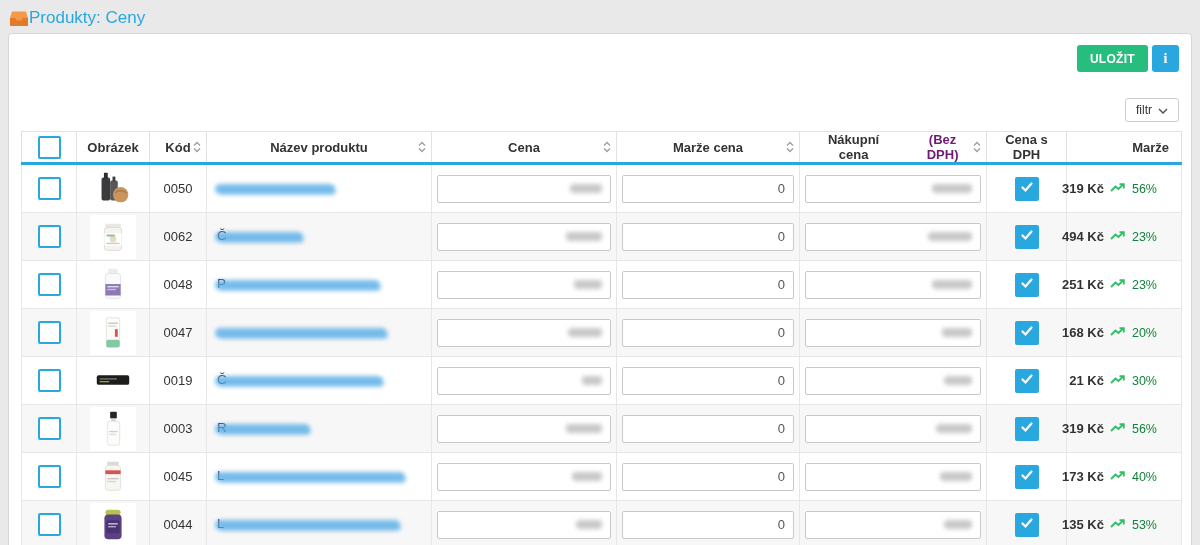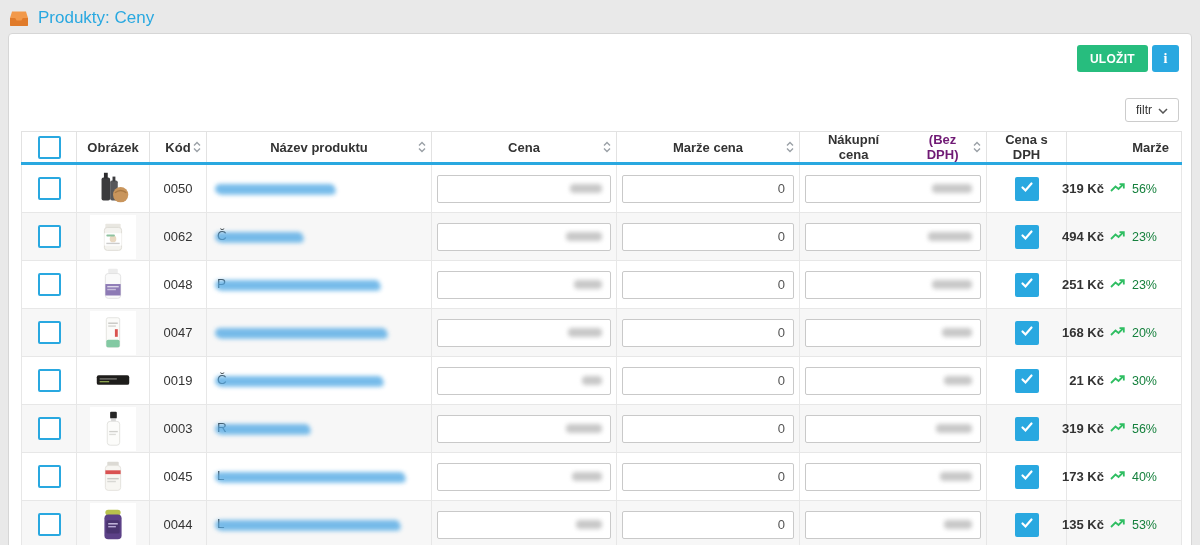--- a/index.html
+++ b/index.html
@@ -1,18 +1,18 @@
 <!DOCTYPE html>
 <html><head>
 <meta charset="utf-8">
 <style>
   html,body{margin:0;padding:0;width:1200px;height:545px;overflow:hidden;
     background:#e9e9e9;font-family:"Liberation Sans",sans-serif;position:relative;}
   
-  .topbar{display:flex;align-items:center;gap:9px;padding:5px 16px 0 9px;height:26px;}
+  .topbar{display:flex;align-items:center;padding:5px 16px 0 9px;height:26px;}
   .topbar .icon{display:flex;align-items:center;}
   .page-title{font-size:17px;color:#29a8e0;font-weight:400;margin:0;}
   
   .panel{position:absolute;left:8px;right:8px;top:33px;bottom:-30px;background:#fff;
     border:1px solid #d6d6d6;border-radius:4px;}
   .actions{position:absolute;top:11px;right:12px;display:flex;gap:4px;}
   .btn-save{background:#27bd7e;color:#fff;border:none;border-radius:3px;height:27px;
     padding:0 13px;font-size:12px;font-weight:bold;font-family:inherit;cursor:pointer;letter-spacing:.3px;}
   .btn-info{background:#29a8e0;color:#fff;border:none;border-radius:3px;height:27px;width:27px;
     font-size:14px;font-weight:bold;font-family:"Liberation Serif",serif;cursor:pointer;display:flex;

